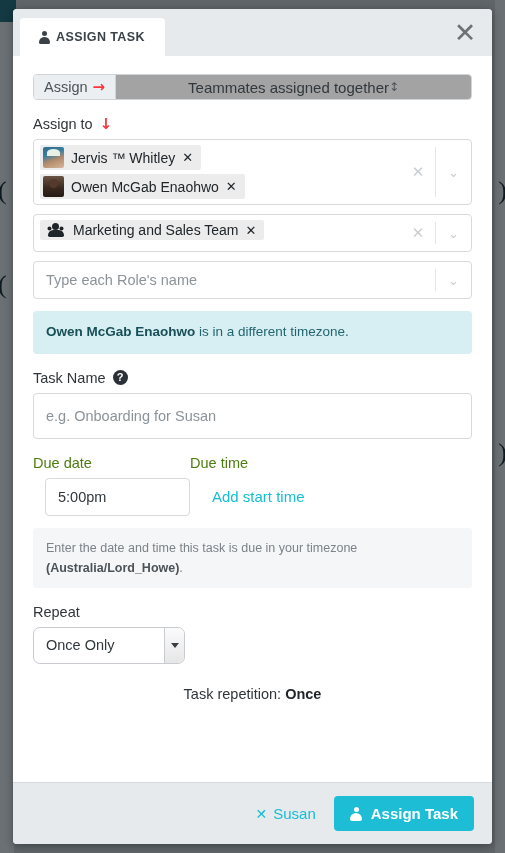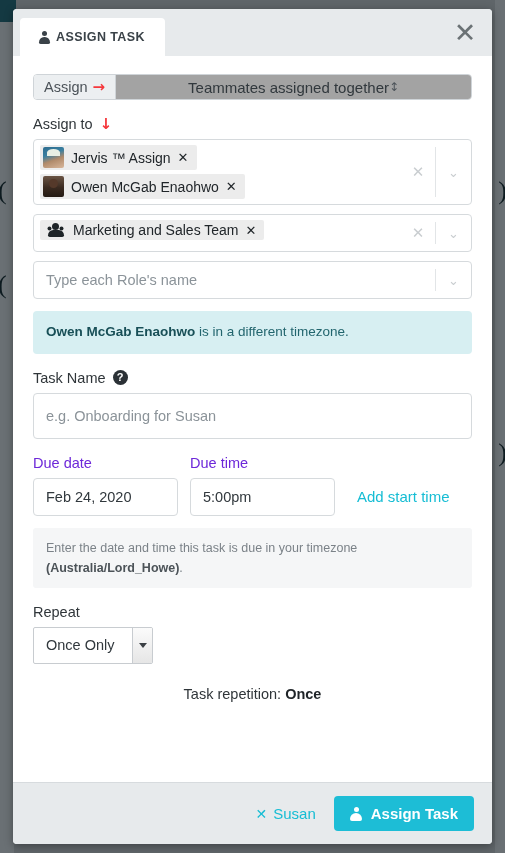--- a/index.html
+++ b/index.html
@@ -248,21 +248,21 @@
     padding: 0 12px;
     font-size: 14.5px;
     color: #8b9399;
     font-family: "Liberation Sans", sans-serif;
     background: #fff;
     display: flex; align-items: center;
   }
 
   
   .due-head { display: flex; margin: 16px 0 7px 0; }
-  .due-head > div { font-size: 14.5px; color: #6d28d9; }
+  .due-head > div { font-size: 14.5px; color: #4d7c0f; }
   .due-head .c1 { width: 157px; }
   .due-row { display: flex; align-items: center; }
   .due-input {
     width: 145px; height: 38px;
     border: 1px solid #d6dadd; border-radius: 4px;
     padding: 0 12px; display: flex; align-items: center;
     font-size: 14.5px; color: #31383d; background:#fff;
   }
   .due-row .gap { width: 12px; }
   .link-teal {
@@ -277,22 +277,22 @@
     padding: 10px 13px;
     margin-top: 12px;
     font-size: 12.5px;
     line-height: 1.6;
     color: #7b8288;
   }
   .hint b { color: #4c5358; }
 
   
   .native-select {
-    width: 120px; height: 37px;
-    border: 1px solid #c8ccd0; border-radius: 2px;
+    width: 152px; height: 37px;
+    border: 1px solid #c8ccd0; border-radius: 7px;
     background: #fff;
     display: flex; align-items: stretch;
     overflow: hidden;
     text-align: center;
   }
   .native-select .val {
     flex: 1; display: flex; align-items: center; padding: 0 12px;
     font-size: 14.5px; color: #31383d;
   }
   .native-select .btn {
@@ -390,21 +390,21 @@
 
     <div class="field-label">
       <span>Assign to</span>
       <span class="arrow-down">↓</span>
     </div>
 
     <div class="token-field">
       <div class="token-area">
         <span class="token">
           <span class="avatar a1"></span>
-          <span>Jervis ™ Assign</span>
+          <span>Jervis ™ Whitley</span>
           <span class="tok-x">✕</span>
         </span>
         <span class="token">
           <span class="avatar a2"></span>
           <span>Owen McGab Enaohwo</span>
           <span class="tok-x">✕</span>
         </span>
       </div>
       <div class="token-ctrls">
         <span class="tc-clear">✕</span>
@@ -446,21 +446,20 @@
       <span>Task Name</span>
       <span class="help-ico">?</span>
     </div>
     <div class="text-input">e.g. Onboarding for Susan</div>
 
     <div class="due-head">
       <div class="c1">Due date</div>
       <div>Due time</div>
     </div>
     <div class="due-row">
-      <div class="due-input">Feb 24, 2020</div>
       <div class="gap"></div>
       <div class="due-input">5:00pm</div>
       <div class="link-teal">Add start time</div>
     </div>
 
     <div class="hint">
       <span>Enter the date and time this task is due in your timezone </span><b>(Australia/Lord_Howe)</b><span>.</span>
     </div>
 
     <div class="field-label">

